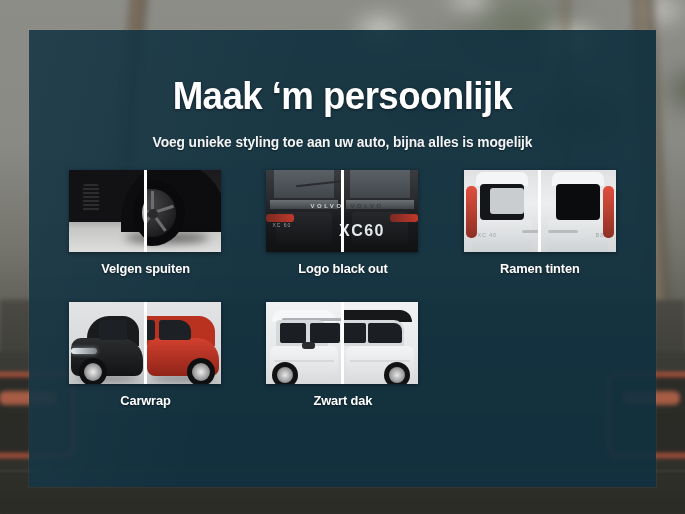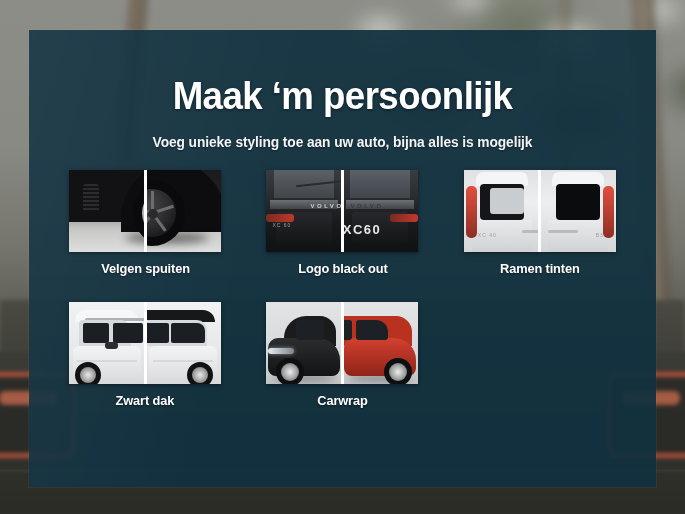--- a/index.html
+++ b/index.html
@@ -138,21 +138,21 @@
   .g-lower{position:absolute;left:10px;top:60px;right:10px;height:18px;background:repeating-linear-gradient(90deg,#202226 0 4px,#0d0e11 4px 8px);border-radius:3px;}
 
   
   .t-bg{position:absolute;inset:0;background:linear-gradient(180deg,#3a3c40 0%,#2b2d31 30%,#1a1b1e 62%,#101113 100%);}
   .t-glass{position:absolute;left:8px;top:0;right:8px;height:28px;background:linear-gradient(180deg,#5a6065,#41464b);}
   .t-wiper{position:absolute;left:30px;top:12px;width:60px;height:2px;background:#2a2c2f;transform:rotate(-6deg);}
   .t-rail{position:absolute;left:4px;top:30px;right:4px;height:9px;background:linear-gradient(180deg,#6b7075,#40454a);}
   .t-panel{position:absolute;left:10px;top:42px;right:10px;height:32px;background:linear-gradient(180deg,#26282b,#141517);border-radius:4px;}
   .t-word{position:absolute;top:33px;font-size:6px;letter-spacing:2.5px;color:#cdd2d6;font-weight:bold;}
   .t-word.blk{color:#3a3c3e;}
-  .t-model{position:absolute;left:0;right:0;top:52px;text-align:center;font-size:13px;letter-spacing:1.5px;color:#e4e8eb;font-weight:bold;padding-left:39px;}
+  .t-model{position:absolute;left:0;right:0;top:52px;text-align:center;font-size:16px;letter-spacing:1.5px;color:#e4e8eb;font-weight:bold;padding-left:39px;}
   .t-light{position:absolute;top:44px;width:28px;height:8px;background:linear-gradient(90deg,#7a2a22,#c0392b);border-radius:3px;}
   .t-light.l{left:0;}
   .t-light.r{right:0;}
   .t-badge{position:absolute;top:52px;font-size:5px;color:#9aa0a5;letter-spacing:1px;}
 
   
   .r-bg{position:absolute;inset:0;background:linear-gradient(180deg,#dfe1e3 0%,#eceeef 40%,#d3d5d7 100%);}
   .r-roof{position:absolute;left:12px;top:2px;right:12px;height:14px;background:#f4f5f6;border-radius:7px 7px 0 0;}
   .r-glass{position:absolute;left:16px;top:14px;right:16px;height:36px;background:#14161a;border-radius:4px;}
   .r-glass.tint{background:#0b0c0e;}
@@ -314,20 +314,49 @@
             <div class="r-mark" style="right:12px">B3</div>
           </div>
           <div class="divider"></div>
         </div>
         <div class="tile-label">Ramen tinten</div>
       </div>
 
       <div class="tile">
         <div class="thumb">
           <div class="half l">
+            <div class="c-bg"></div>
+              <div class="c-shadow"></div>
+            <div class="c-cabin k"></div>
+              <div class="c-body k"></div>
+            <div class="c-glass a"></div>
+            <div class="c-lamp"></div>
+              <div class="c-wheel f">
+                <i></i>
+              </div>
+          </div>
+          <div class="half r">
+            <div class="c-bg"></div>
+              <div class="c-shadow"></div>
+            <div class="c-cabin rd" style="left:-40px"></div>
+              <div class="c-body rd"></div>
+            <div class="c-glass a" style="left:-18px"></div>
+              <div class="c-glass b" style="left:14px"></div>
+            <div class="c-wheel r">
+                <i></i>
+              </div>
+          </div>
+          <div class="divider"></div>
+        </div>
+        <div class="tile-label">Carwrap</div>
+      </div>
+
+      <div class="tile">
+        <div class="thumb">
+          <div class="half l">
             <div class="z-bg"></div>
               <div class="z-roof"></div>
               <div class="z-rail"></div>
             <div class="z-greenh"></div>
             <div class="z-win a"></div>
               <div class="z-win b"></div>
             <div class="z-body"></div>
               <div class="z-crease"></div>
             <div class="z-mirror"></div>
               <div class="z-wheel f">
@@ -344,44 +373,15 @@
               <div class="z-crease"></div>
             <div class="z-wheel r">
                 <i></i>
               </div>
           </div>
           <div class="divider"></div>
         </div>
         <div class="tile-label">Zwart dak</div>
       </div>
 
-      <div class="tile">
-        <div class="thumb">
-          <div class="half l">
-            <div class="c-bg"></div>
-              <div class="c-shadow"></div>
-            <div class="c-cabin k"></div>
-              <div class="c-body k"></div>
-            <div class="c-glass a"></div>
-            <div class="c-lamp"></div>
-              <div class="c-wheel f">
-                <i></i>
-              </div>
-          </div>
-          <div class="half r">
-            <div class="c-bg"></div>
-              <div class="c-shadow"></div>
-            <div class="c-cabin rd" style="left:-40px"></div>
-              <div class="c-body rd"></div>
-            <div class="c-glass a" style="left:-18px"></div>
-              <div class="c-glass b" style="left:14px"></div>
-            <div class="c-wheel r">
-                <i></i>
-              </div>
-          </div>
-          <div class="divider"></div>
-        </div>
-        <div class="tile-label">Carwrap</div>
-      </div>
-
     </div>
   </div>
 </div>
 
 </body></html>

